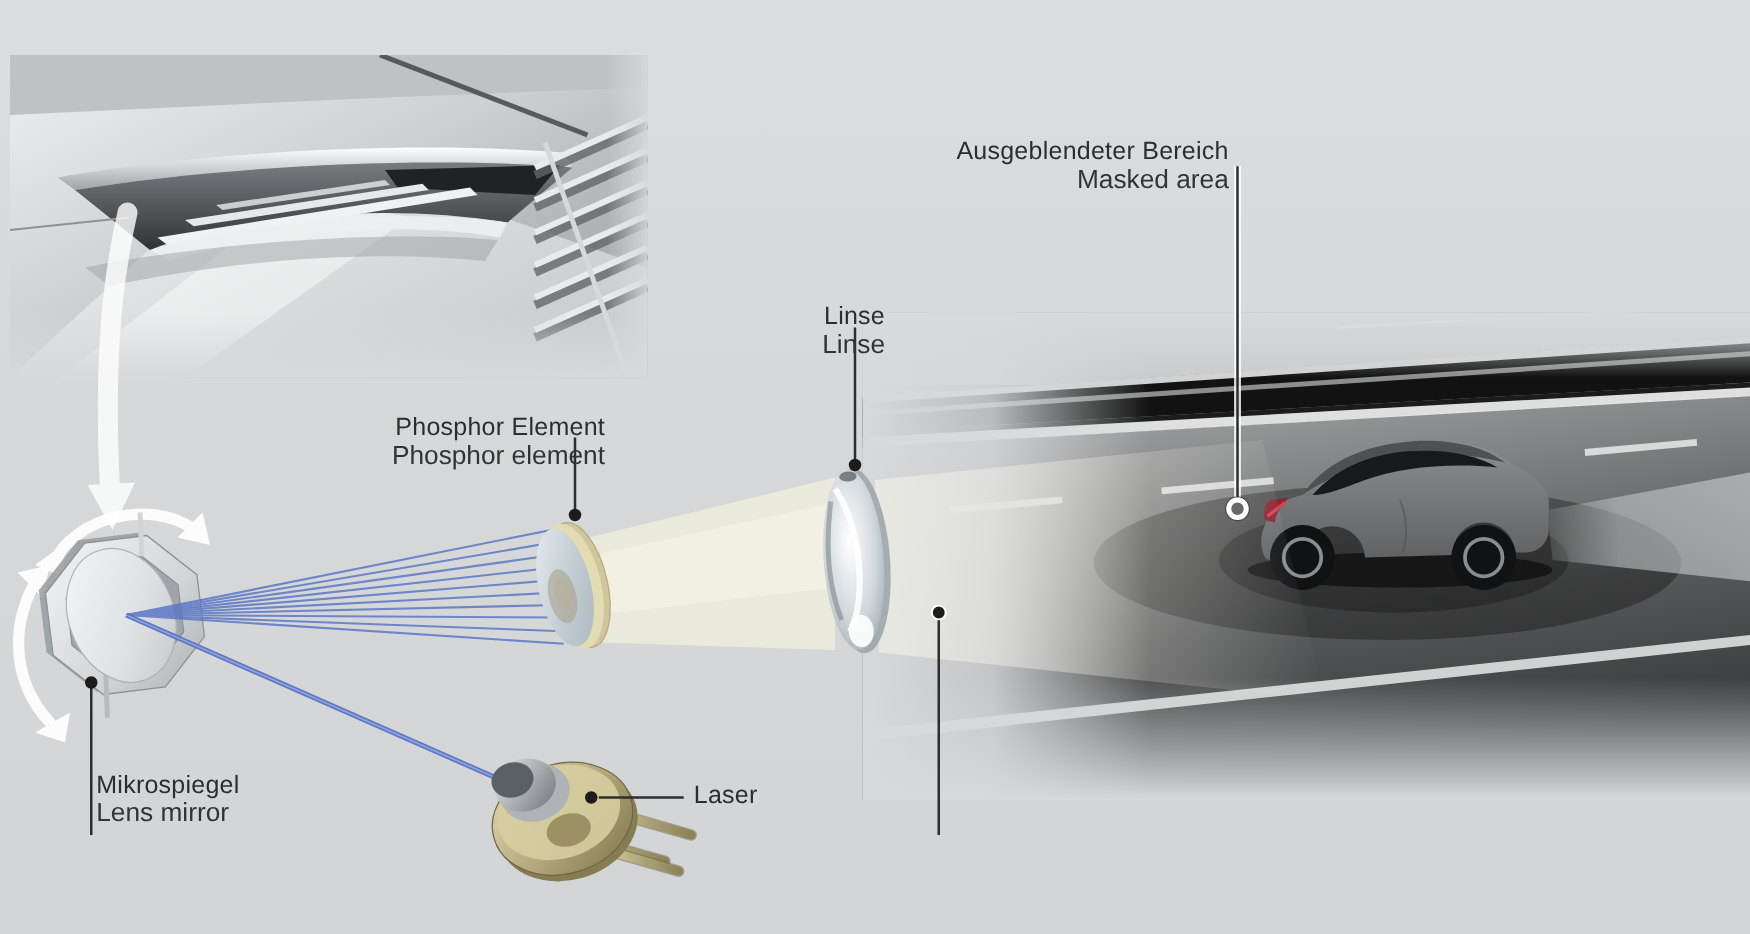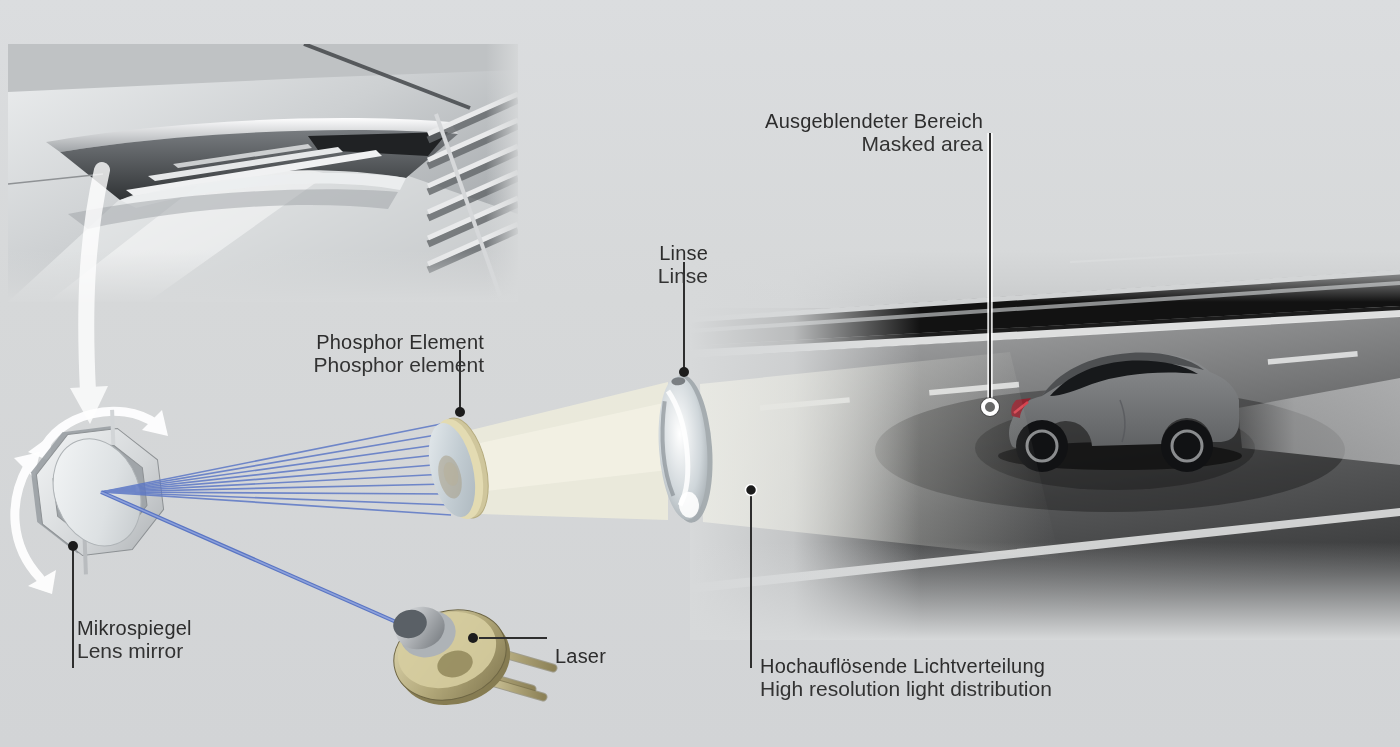--- a/index.html
+++ b/index.html
@@ -302,27 +302,23 @@
   <div class="label r" style="right:692px;top:241px;">
     <div class="de">Linse</div>
     <div class="en">Linse</div>
   </div>
 
   <div class="label r" style="right:916px;top:330px;">
     <div class="de">Phosphor Element</div>
     <div class="en">Phosphor element</div>
   </div>
 
-  <div class="label" style="left:555px;top:644px;">
+  <div class="label" style="left:555px;top:624px;">
     <div class="de">Laser</div>
   </div>
 
   <div class="label" style="left:77px;top:616px;">
     <div class="de">Mikrospiegel</div>
     <div class="en">Lens mirror</div>
   </div>
 
-  <div class="label" style="left:760px;top:654px;">
-    <div class="de">Hochauflösende Lichtverteilung</div>
-    <div class="en">High resolution light distribution</div>
-  </div>
 
 </div>
 
 </body></html>

